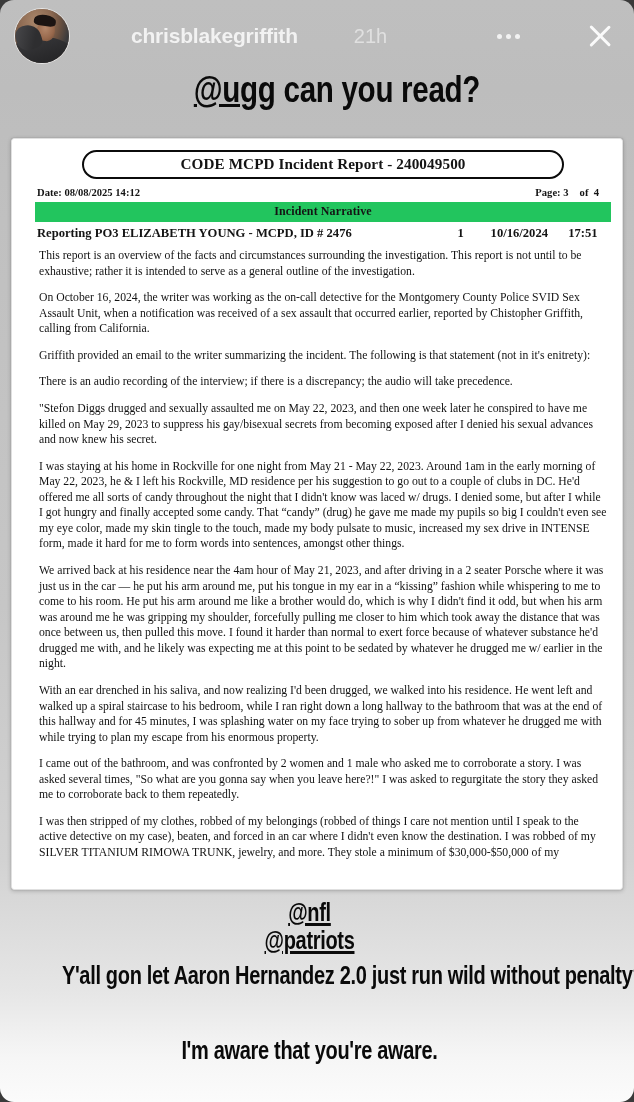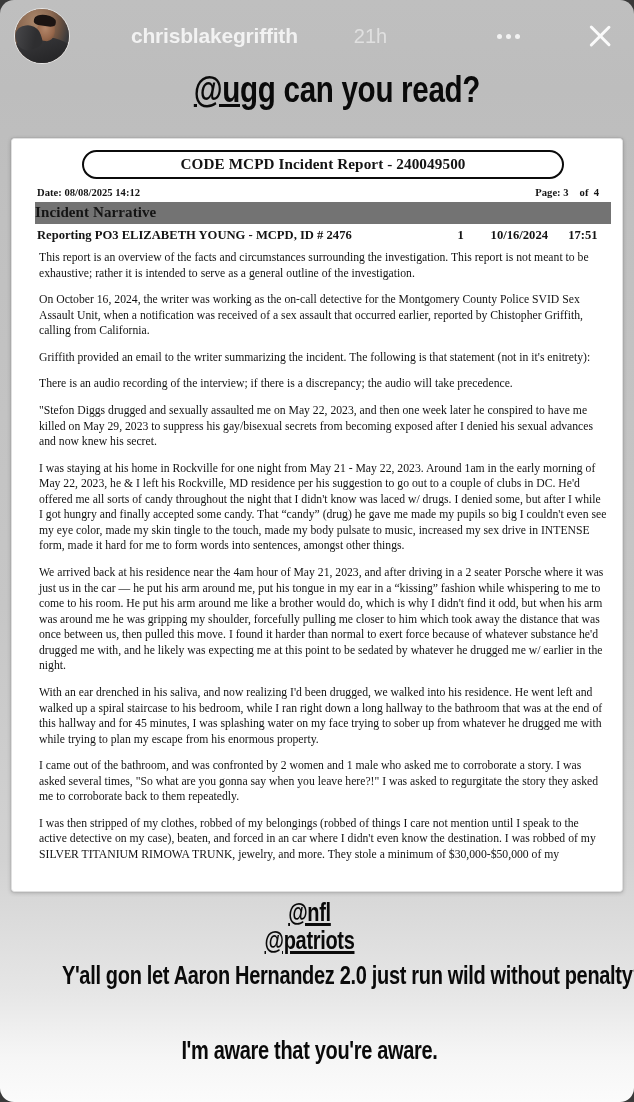--- a/index.html
+++ b/index.html
@@ -188,23 +188,24 @@
     align-items: baseline;
     font-size: 10.6px;
     padding: 1px 2px 4px 2px;
     font-weight: bold;
   }
   .doc-meta .date { white-space: nowrap; }
   .doc-meta .sp { flex: 1 1 auto; }
   .doc-meta .page { white-space: nowrap; margin-right: 11px; }
   .doc-meta .of   { white-space: nowrap; margin-right: 10px; }
   .narr-band {
-    background: #737373;
-    font-weight: bold;
-    font-size: 15px;
+    background: #22c55e;
+    text-align: center;
+    font-weight: bold;
+    font-size: 12px;
     padding: 2px 0 3px 0;
     letter-spacing: .1px;
   }
   .reporting-row {
     display: flex;
     align-items: flex-start;
     font-weight: bold;
     font-size: 12.6px;
     padding: 4px 2px 2px 2px;
   }
@@ -280,21 +281,21 @@
 
     <div class="reporting-row">
       <span class="who">Reporting PO3 ELIZABETH YOUNG - MCPD, ID # 2476</span>
       <span class="s1"></span>
       <span class="num">1</span>
       <span class="dt">10/16/2024</span>
       <span class="tm">17:51</span>
     </div>
 
     <div class="narrative">
-      <p>This report is an overview of the facts and circumstances surrounding the investigation.  This report is not meant to be exhaustive; rather it is intended to serve as a general outline of the investigation.</p>
+      <p>This report is an overview of the facts and circumstances surrounding the investigation.  This report is not until to be exhaustive; rather it is intended to serve as a general outline of the investigation.</p>
       <p>On October 16, 2024, the writer was working as the on-call detective for the Montgomery County Police SVID Sex Assault Unit, when a notification was received of a sex assault that occurred earlier, reported by Chistopher Griffith, calling from California.</p>
       <p>Griffith provided an email to the writer summarizing the incident.  The following is that statement (not in it's enitrety):</p>
       <p>There is an audio recording of the interview; if there is a discrepancy; the audio will take precedence.</p>
       <p>"Stefon Diggs drugged and sexually assaulted me on May 22, 2023, and then one week later he conspired to have me killed on May 29, 2023 to suppress his gay/bisexual secrets from becoming exposed after I denied his sexual advances and now knew his secret.</p>
       <p>I was staying at his home in Rockville for one night from May 21 - May 22, 2023. Around 1am in the early morning of May 22, 2023, he &amp; I left his Rockville, MD residence per his suggestion to go out to a couple of clubs in DC. He'd offered me all sorts of candy throughout the night that I didn't know was laced w/ drugs.  I denied some, but after I while I got hungry and finally accepted some candy. That “candy” (drug) he gave me made my pupils so big I couldn't even see my eye color, made my skin tingle to the touch, made my body pulsate to music, increased my sex drive in INTENSE form, made it hard for me to form words into sentences, amongst other things.</p>
       <p>We arrived back at his residence near the 4am hour of May 21, 2023, and after driving in a 2 seater Porsche where it was just us in the car — he put his arm around me, put his tongue in my ear in a “kissing” fashion while whispering to me to come to his room.  He put his arm around me like a brother would do, which is why I didn't find it odd, but when his arm was around me he was gripping my shoulder, forcefully pulling me closer to him which took away the distance that was once between us, then pulled this move.  I found it harder than normal to exert force because of whatever substance he'd drugged me with, and he likely was expecting me at this point to be sedated by whatever he drugged me w/ earlier in the night.</p>
       <p>With an ear drenched in his saliva, and now realizing I'd been drugged, we walked into his residence. He went left and walked up a spiral staircase to his bedroom, while I ran right down a long hallway to the bathroom that was at the end of this hallway and for 45 minutes, I was splashing water on my face trying to sober up from whatever he drugged me with while trying to plan my escape from his enormous property.</p>
       <p>I came out of the bathroom, and was confronted by 2 women and 1 male who asked me to corroborate a story. I was asked several times, "So what are you gonna say when you leave here?!"  I was asked to regurgitate the story they asked me to corroborate back to them repeatedly.</p>
       <p>I was then stripped of my clothes, robbed of my belongings (robbed of things I care not mention until I speak to the active detective on my case), beaten, and forced in an car where I didn't even know the destination.  I was robbed of my SILVER TITANIUM RIMOWA TRUNK, jewelry, and more. They stole a minimum of $30,000-$50,000 of my</p>
     </div>

